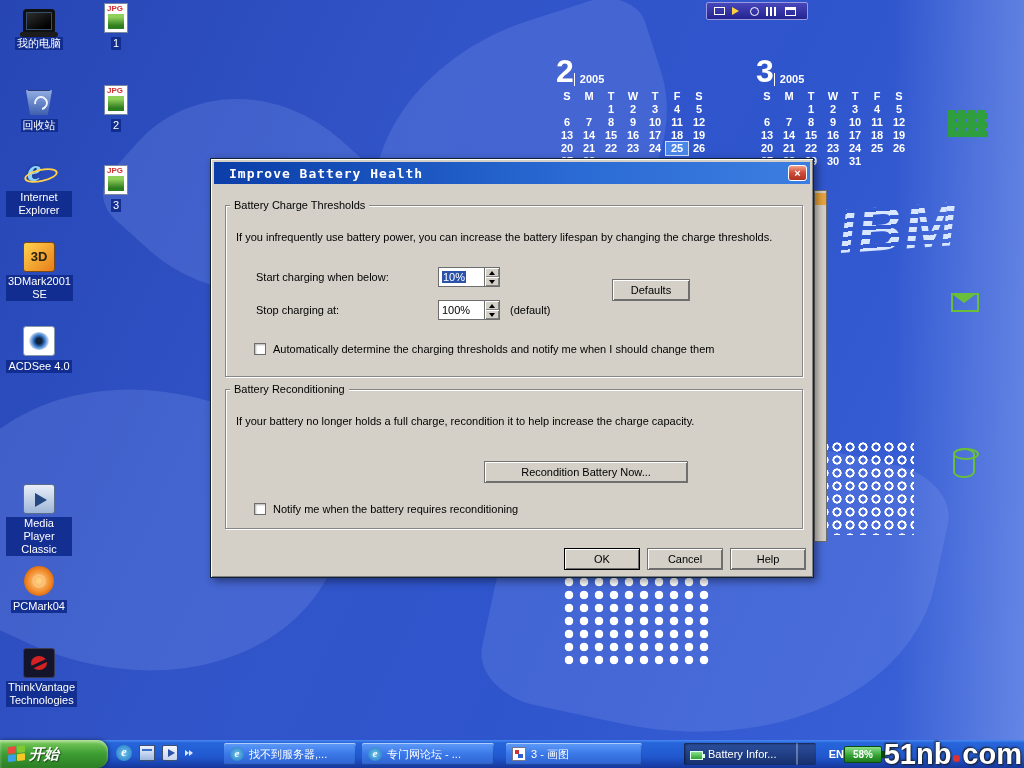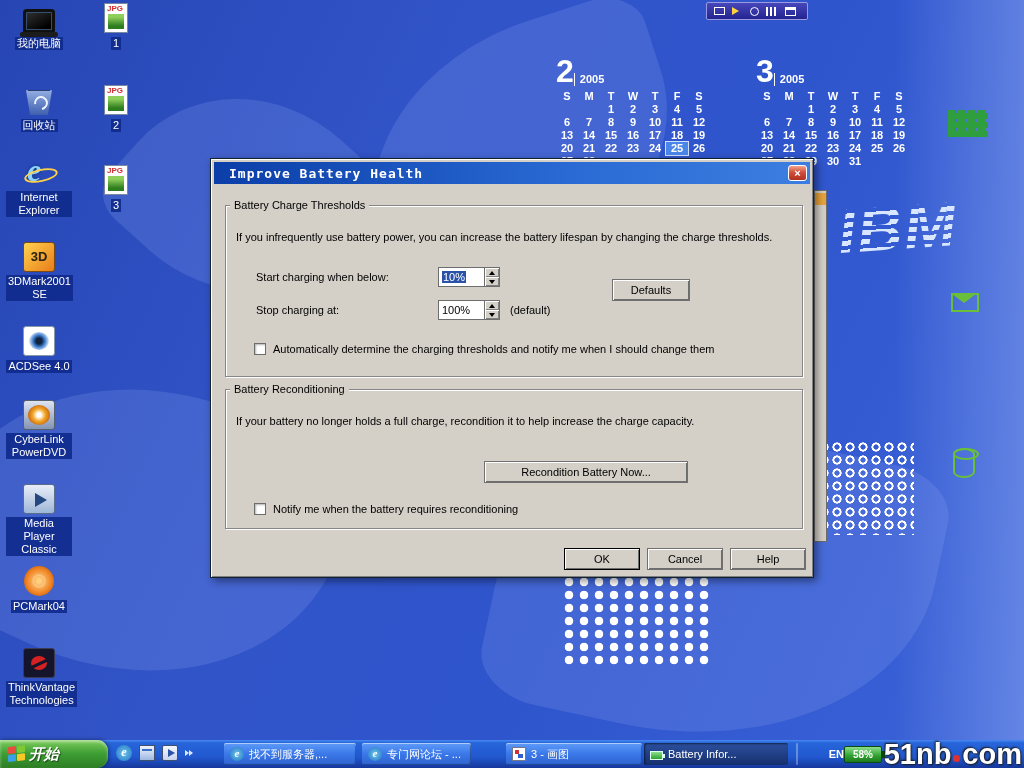--- a/index.html
+++ b/index.html
@@ -155,22 +155,22 @@
   .ql-mp{background:linear-gradient(#f4f7ff,#c8d4ec);border-radius:2px;border:1px solid #40506a}
   .ql-mp::before{content:'';position:absolute;left:5px;top:3px;border:4px solid transparent;border-left:7px solid #2a52a8}
   .ql-chv{width:10px;height:16px}
   .ql-chv::before,.ql-chv::after{content:'';position:absolute;top:5px;border:3px solid transparent;border-left:4px solid #dce8ff}
   .ql-chv::before{left:0}.ql-chv::after{left:4px}
   .task{position:absolute;top:3px;height:22px;border-radius:2px;cursor:default;
     background:linear-gradient(#5f9bf8,#3a78e8 50%,#2f63cf);
     box-shadow:inset 0 1px 0 rgba(255,255,255,.5),inset -1px -1px 1px rgba(0,0,0,.3);
     color:#fff;font-size:11px;display:flex;align-items:center;gap:5px;padding:0 6px;
     white-space:nowrap;overflow:hidden}
-  .t1{left:224px;width:132px}.t2{left:362px;width:109px}.t3{left:506px;width:136px}
-  .t4{left:644px;width:144px;background:linear-gradient(#2c4f9e,#16306e);box-shadow:inset 1px 1px 2px rgba(0,0,0,.55)}
+  .t1{left:224px;width:132px}.t2{left:362px;width:132px}.t3{left:506px;width:136px}
+  .t4{left:684px;width:132px;background:linear-gradient(#2c4f9e,#16306e);box-shadow:inset 1px 1px 2px rgba(0,0,0,.55)}
   .ti{width:14px;height:14px;flex:none;position:relative}
   .ti-ie{border-radius:50%;background:radial-gradient(#6fc4f0,#1f74c0)}
   .ti-ie::before{content:'e';position:absolute;inset:0;text-align:center;font:italic bold 11px/13px "Liberation Serif",serif;color:#fff}
   .ti-paint{background:#fff;border:1px solid #778}
   .ti-paint::before{content:'';position:absolute;left:2px;top:2px;width:4px;height:4px;background:#d03030}
   .ti-paint::after{content:'';position:absolute;right:2px;bottom:2px;width:5px;height:4px;background:#3060d0}
   .ti-batt{width:13px;height:9px;margin-top:2px;background:linear-gradient(#8ae08a,#2f9f2f);border:1px solid #dfe}
   .ti-batt::after{content:'';position:absolute;right:-3px;top:2px;width:2px;height:4px;background:#dfe}
   .tray{position:absolute;right:142px;top:0;height:28px;display:flex;align-items:center;gap:0}
   .tray-sep{position:absolute;right:226px;top:3px;width:2px;height:22px;background:rgba(255,255,255,.3);border-radius:1px}
@@ -326,24 +326,20 @@
     <span class="dlabel">Internet Explorer</span>
   </div>
   <div class="dicon" style="left:6px;top:242px">
     <span class="ic ic-3dmark"></span>
     <span class="dlabel">3DMark2001 SE</span>
   </div>
   <div class="dicon" style="left:6px;top:326px">
     <span class="ic ic-acdsee"></span>
     <span class="dlabel">ACDSee 4.0</span>
   </div>
-  <div class="dicon" style="left:6px;top:400px">
-    <span class="ic ic-powerdvd"></span>
-    <span class="dlabel">CyberLink PowerDVD</span>
-  </div>
   <div class="dicon" style="left:6px;top:484px">
     <span class="ic ic-mpc"></span>
     <span class="dlabel">Media Player Classic</span>
   </div>
   <div class="dicon" style="left:6px;top:566px">
     <span class="ic ic-pcmark"></span>
     <span class="dlabel">PCMark04</span>
   </div>
   <div class="dicon" style="left:6px;top:648px">
     <span class="ic ic-tvt"></span>

